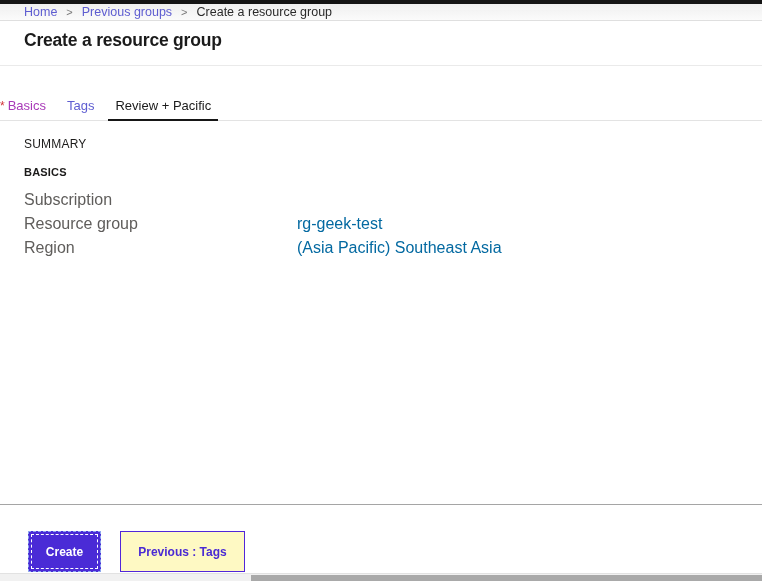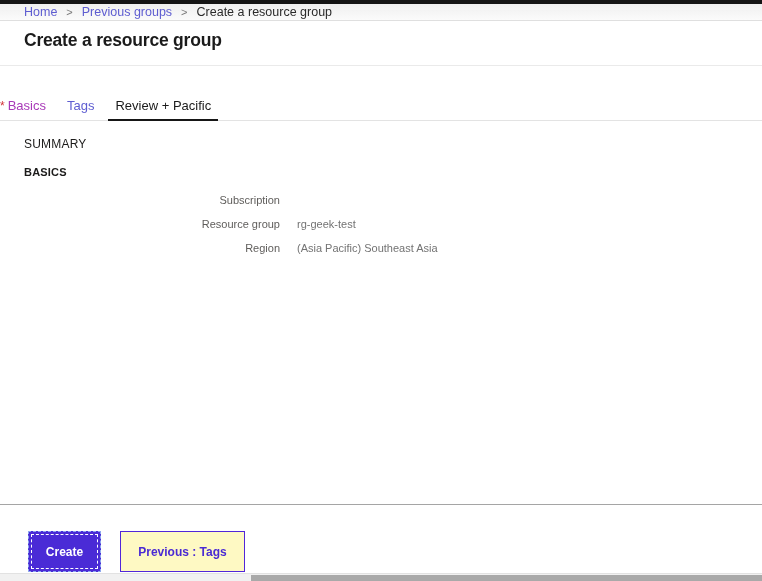--- a/index.html
+++ b/index.html
@@ -79,26 +79,25 @@
     font-size:11px;
     font-weight:700;
     color:#1b1a19;
     letter-spacing:0.2px;
   }
   .rows { margin-top:15px; }
   .row {
     display:flex;
     align-items:center;
     margin-bottom:10px;
-    font-size:11px;
+    font-size:16px;
     line-height:14px;
-    text-align:right;
   }
   .row .lbl { width:256px; color:#5f5d5b; }
-  .row .val { color:#737373;padding-left:17px; }
+  .row .val { color:#0369a1;padding-left:17px; }
   .redacted {
     width:74px; height:13px;
     border-radius:1px;
     background:linear-gradient(90deg,#d6d6d6 0%,#cccccc 22%,#e0e0e0 45%,#d2d2d2 62%,#e9e9e9 82%,#f6f6f6 100%);
     filter:blur(1.3px);
   }
 
   
   .footer {
     position:absolute;

